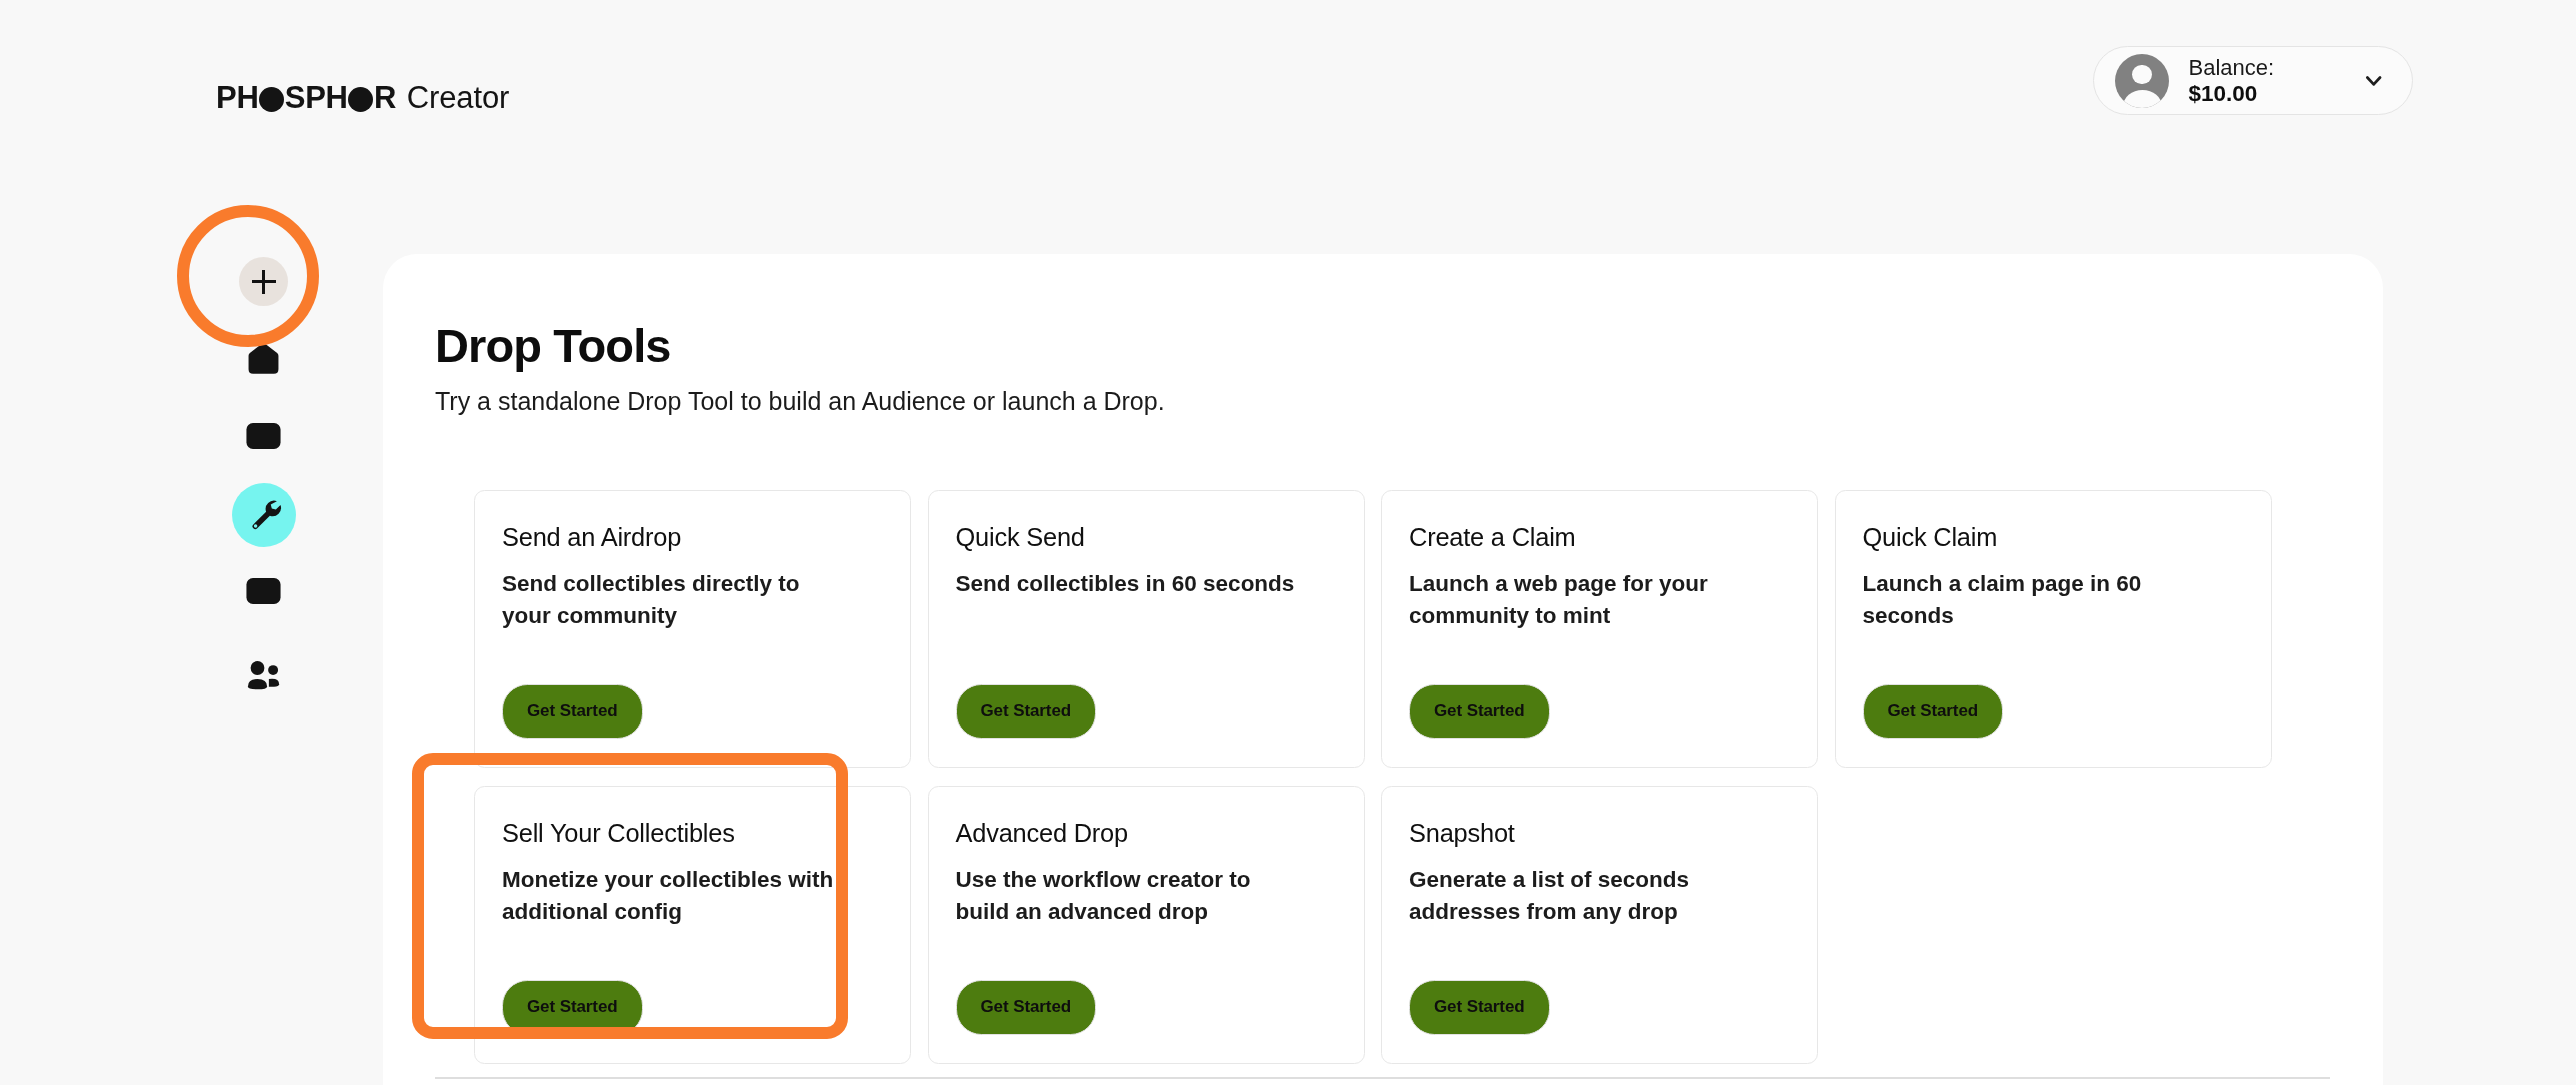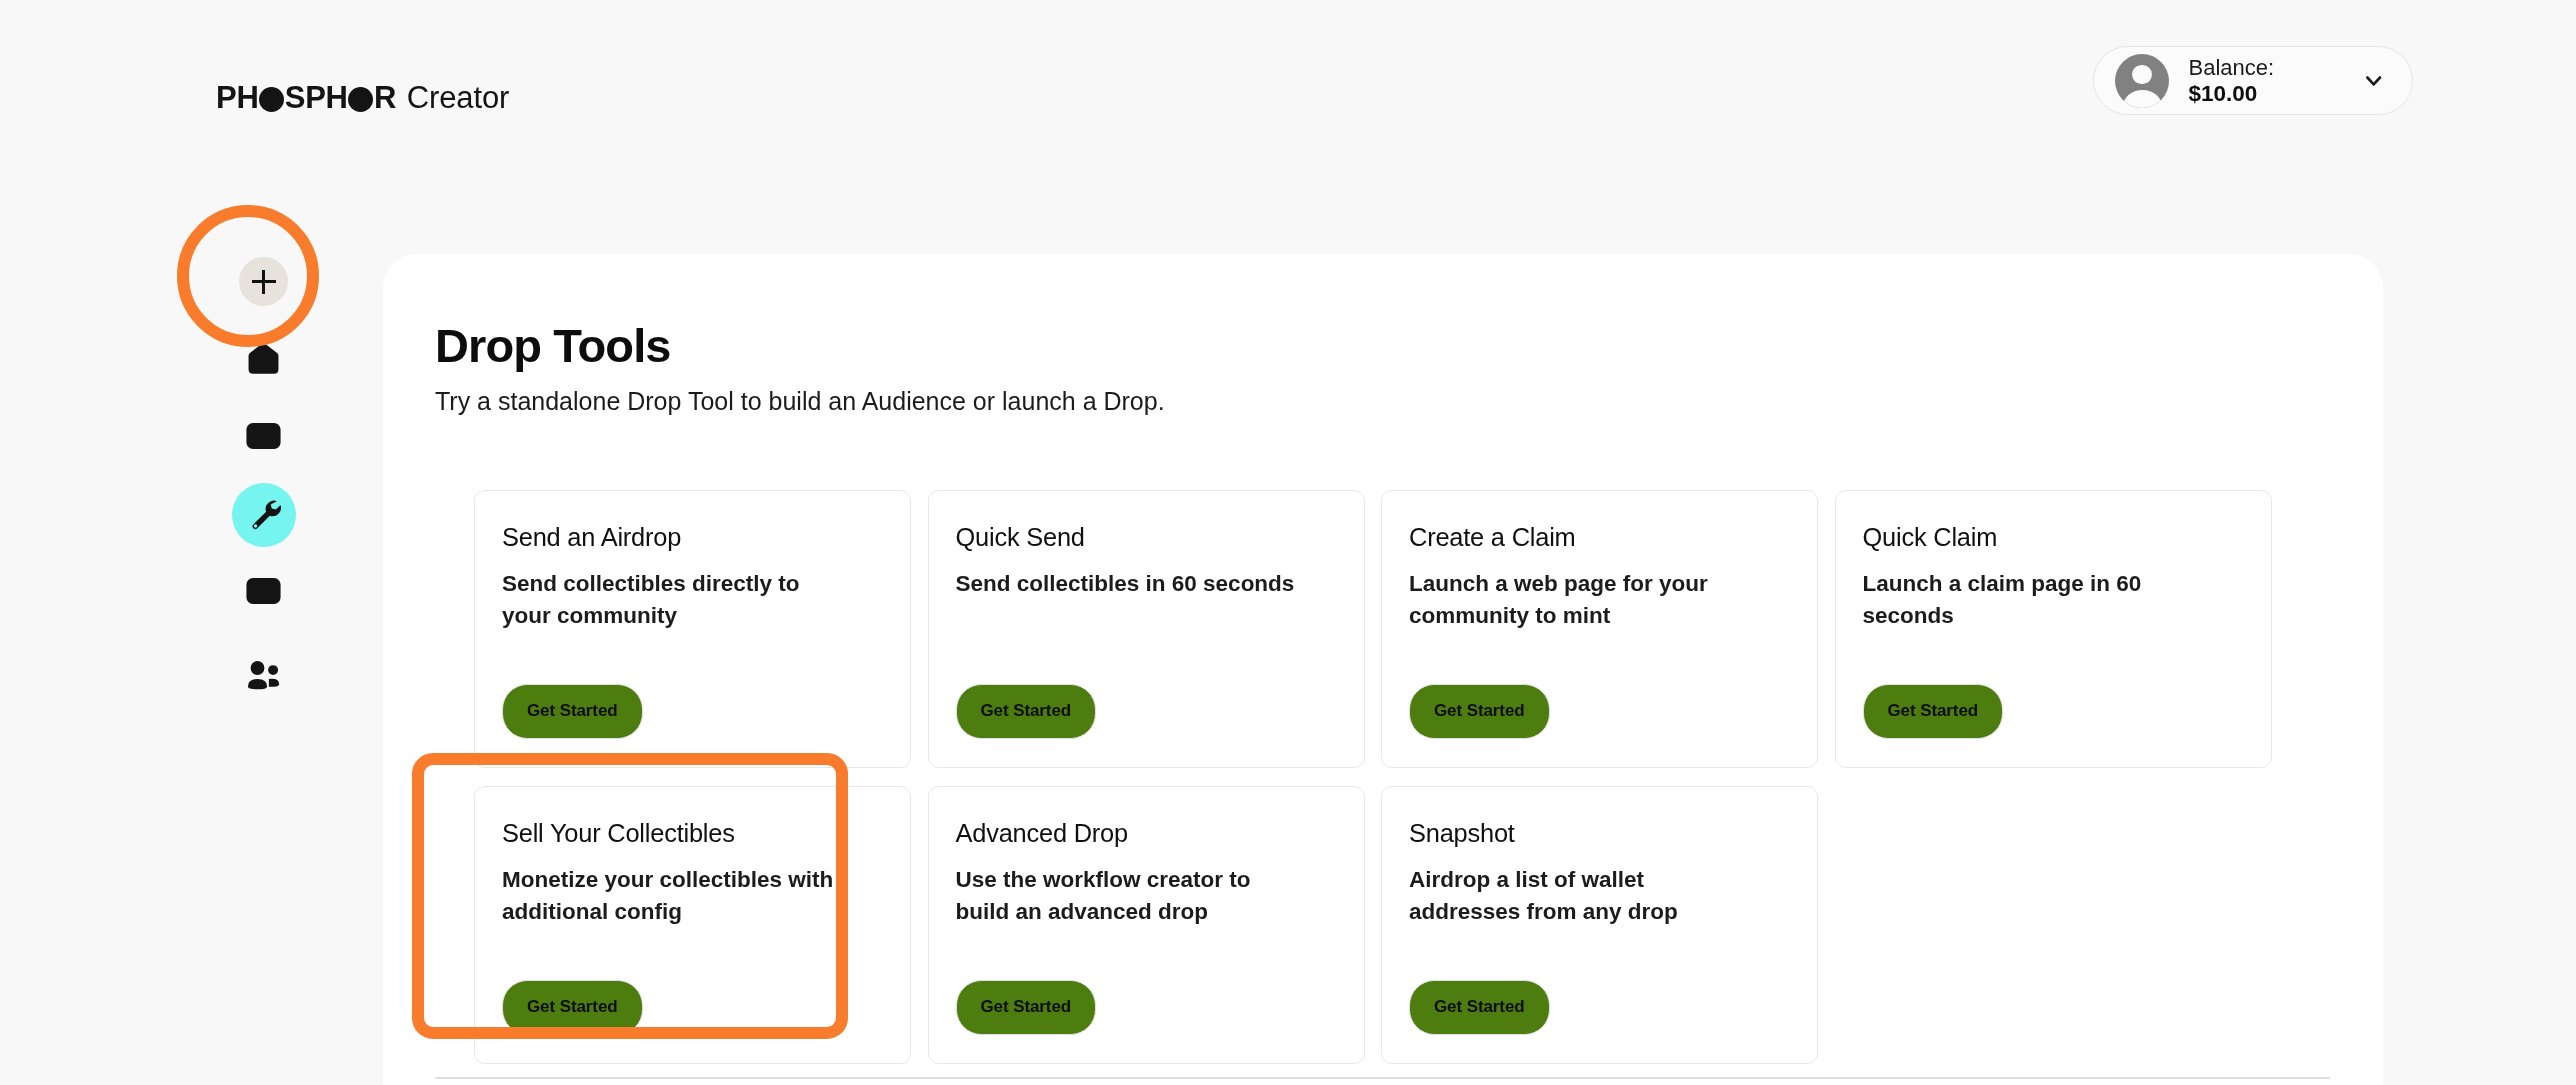--- a/index.html
+++ b/index.html
@@ -427,21 +427,21 @@
     </div>
 
     <div class="tool-card">
       <div class="card-title">Advanced Drop</div>
       <div class="card-desc">Use the workflow creator to build an advanced drop</div>
       <button class="card-cta">Get Started</button>
     </div>
 
     <div class="tool-card">
       <div class="card-title">Snapshot</div>
-      <div class="card-desc">Airdrop a list of wallet addresses from any drop</div>
+      <div class="card-desc">Generate a list of seconds addresses from any drop</div>
       <button class="card-cta">Get Started</button>
     </div>
 
     <div class="tool-card empty"></div>
 
   </div>
 
   <div id="panel-divider"></div>
 
 </div>

